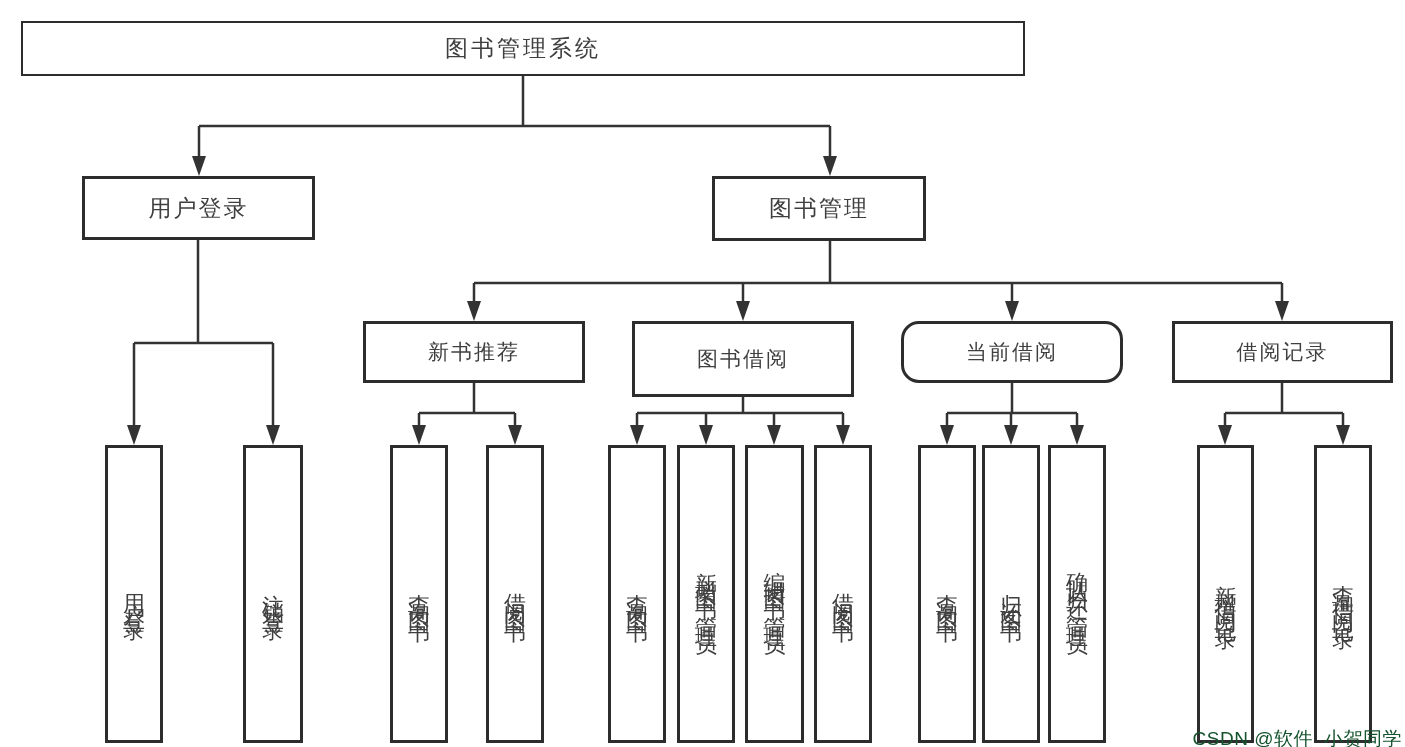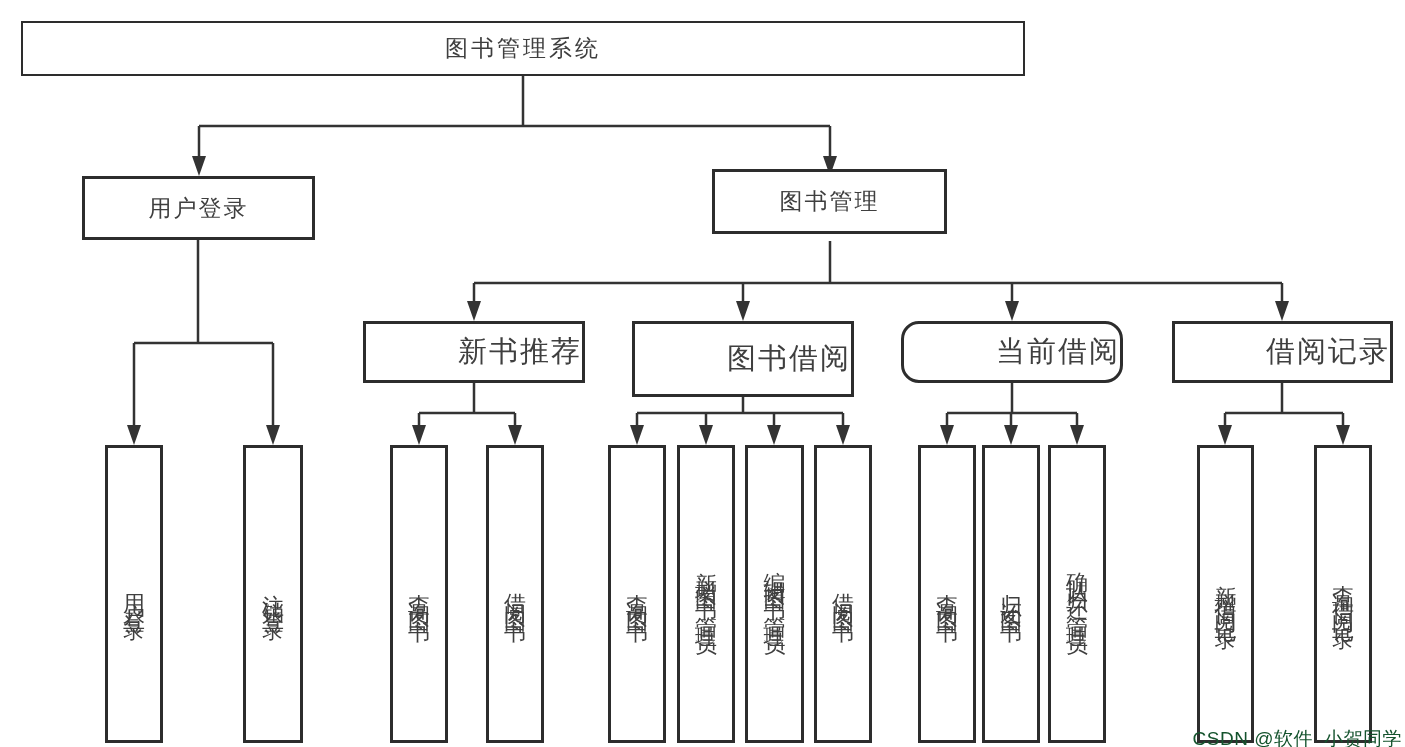--- a/index.html
+++ b/index.html
@@ -23,21 +23,21 @@
     border: 3px solid #2d2d2d;
     box-sizing: border-box;
     display: flex; align-items: center; justify-content: center;
     color: #3f3f3f;
   }
   .box.root {
     border-width: 2px;
     font-size: 23px; letter-spacing: 3px;
   }
   .box.h2 { font-size: 23px; letter-spacing: 2px; }
-  .box.h3 { font-size: 29px; letter-spacing: 2px; justify-content: flex-end; }
+  .box.h3 { font-size: 21px; letter-spacing: 2px; }
   .box.v {
     font-size: 22px;
     writing-mode: vertical-rl;
     text-orientation: mixed;
     letter-spacing: 9px;
     line-height: 1;
   }
   .watermark {
     position: absolute; right: 3px; bottom: 3px; z-index: 3;
     color: #14532d; font-size: 19px; letter-spacing: 0.5px;
@@ -118,21 +118,21 @@
     </g>
   </svg>
 
   <div class="box root" style="left:21px; top:13px; width:1004px; height:55px;">
     <span>图书管理系统</span>
   </div>
 
   <div class="box h2" style="left:82px; top:168px; width:233px; height:64px;">
     <span>用户登录</span>
   </div>
-  <div class="box h2" style="left:712px; top:161px; width:235px; height:65px;">
+  <div class="box h2" style="left:712px; top:168px; width:214px; height:65px;">
     <span>图书管理</span>
   </div>
 
   <div class="box h3" style="left:363px; top:313px; width:222px; height:62px;">
     <span>新书推荐</span>
   </div>
   <div class="box h3" style="left:632px; top:313px; width:222px; height:76px;">
     <span>图书借阅</span>
   </div>
   <div class="box h3" style="left:901px; top:313px; width:222px; height:62px;border-radius:18px;">

